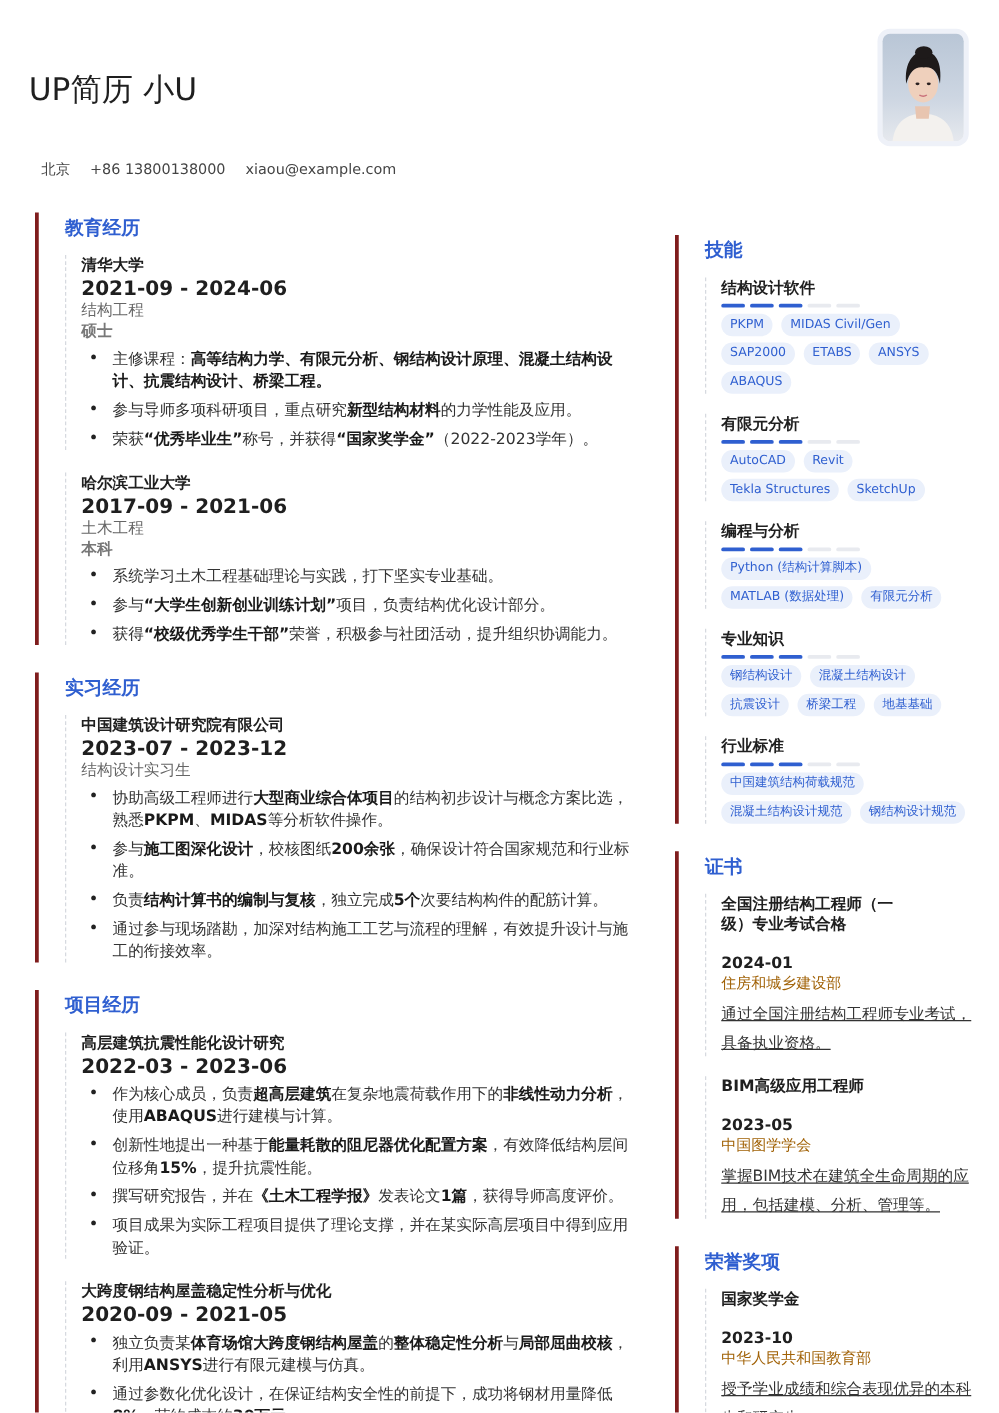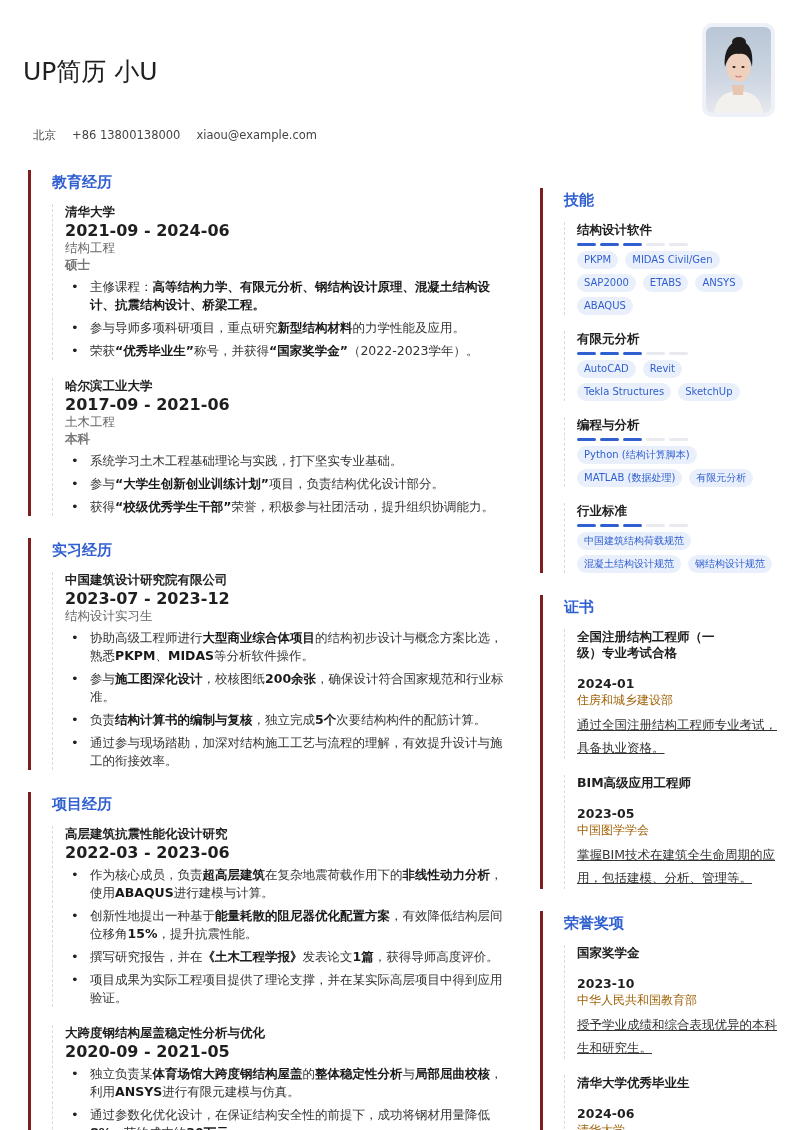--- a/index.html
+++ b/index.html
@@ -197,20 +197,37 @@
             <span class="on"></span>
             <span></span>
             <span></span>
           </div>
           <div class="tags">
             <span class="tag">Python (结构计算脚本)</span>
             <span class="tag">MATLAB (数据处理)</span>
             <span class="tag">有限元分析</span>
           </div>
         </div>
+        <div class="skill-group">
+          <div class="skill-title">专业知识</div>
+          <div class="level">
+            <span class="on"></span>
+            <span class="on"></span>
+            <span class="on"></span>
+            <span></span>
+            <span></span>
+          </div>
+          <div class="tags">
+            <span class="tag">钢结构设计</span>
+            <span class="tag">混凝土结构设计</span>
+            <span class="tag">抗震设计</span>
+            <span class="tag">桥梁工程</span>
+            <span class="tag">地基基础</span>
+          </div>
+        </div>
         <div class="skill-group" style="margin-bottom: 8px;">
           <div class="skill-title">行业标准</div>
           <div class="level">
             <span class="on"></span>
             <span class="on"></span>
             <span class="on"></span>
             <span></span>
             <span></span>
           </div>
           <div class="tags">

